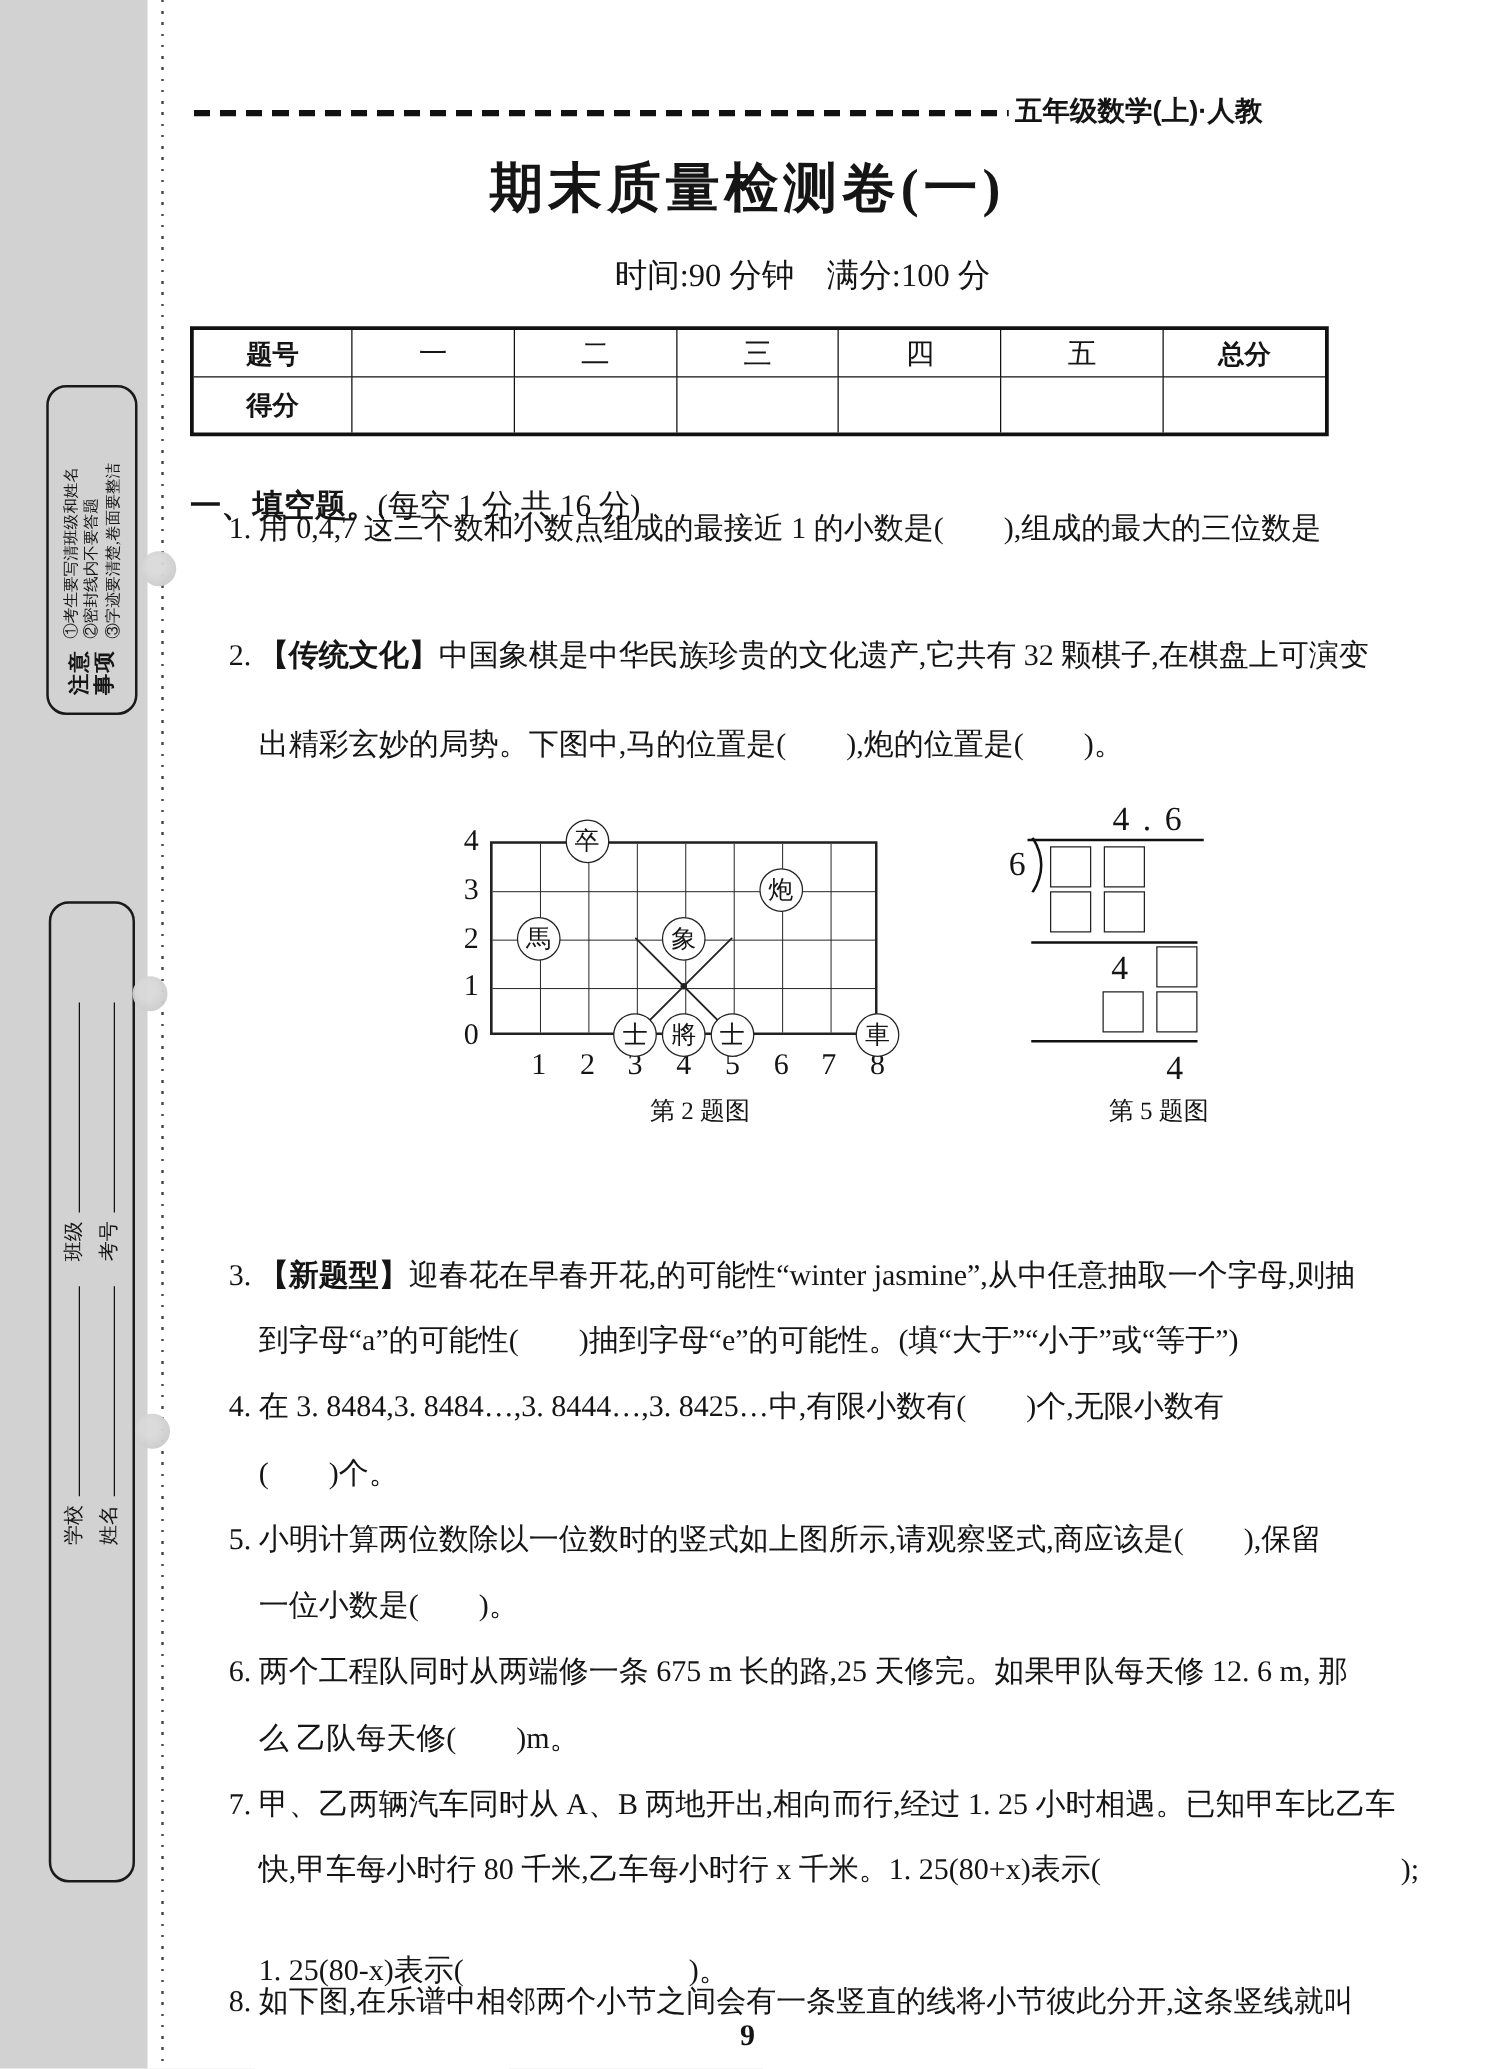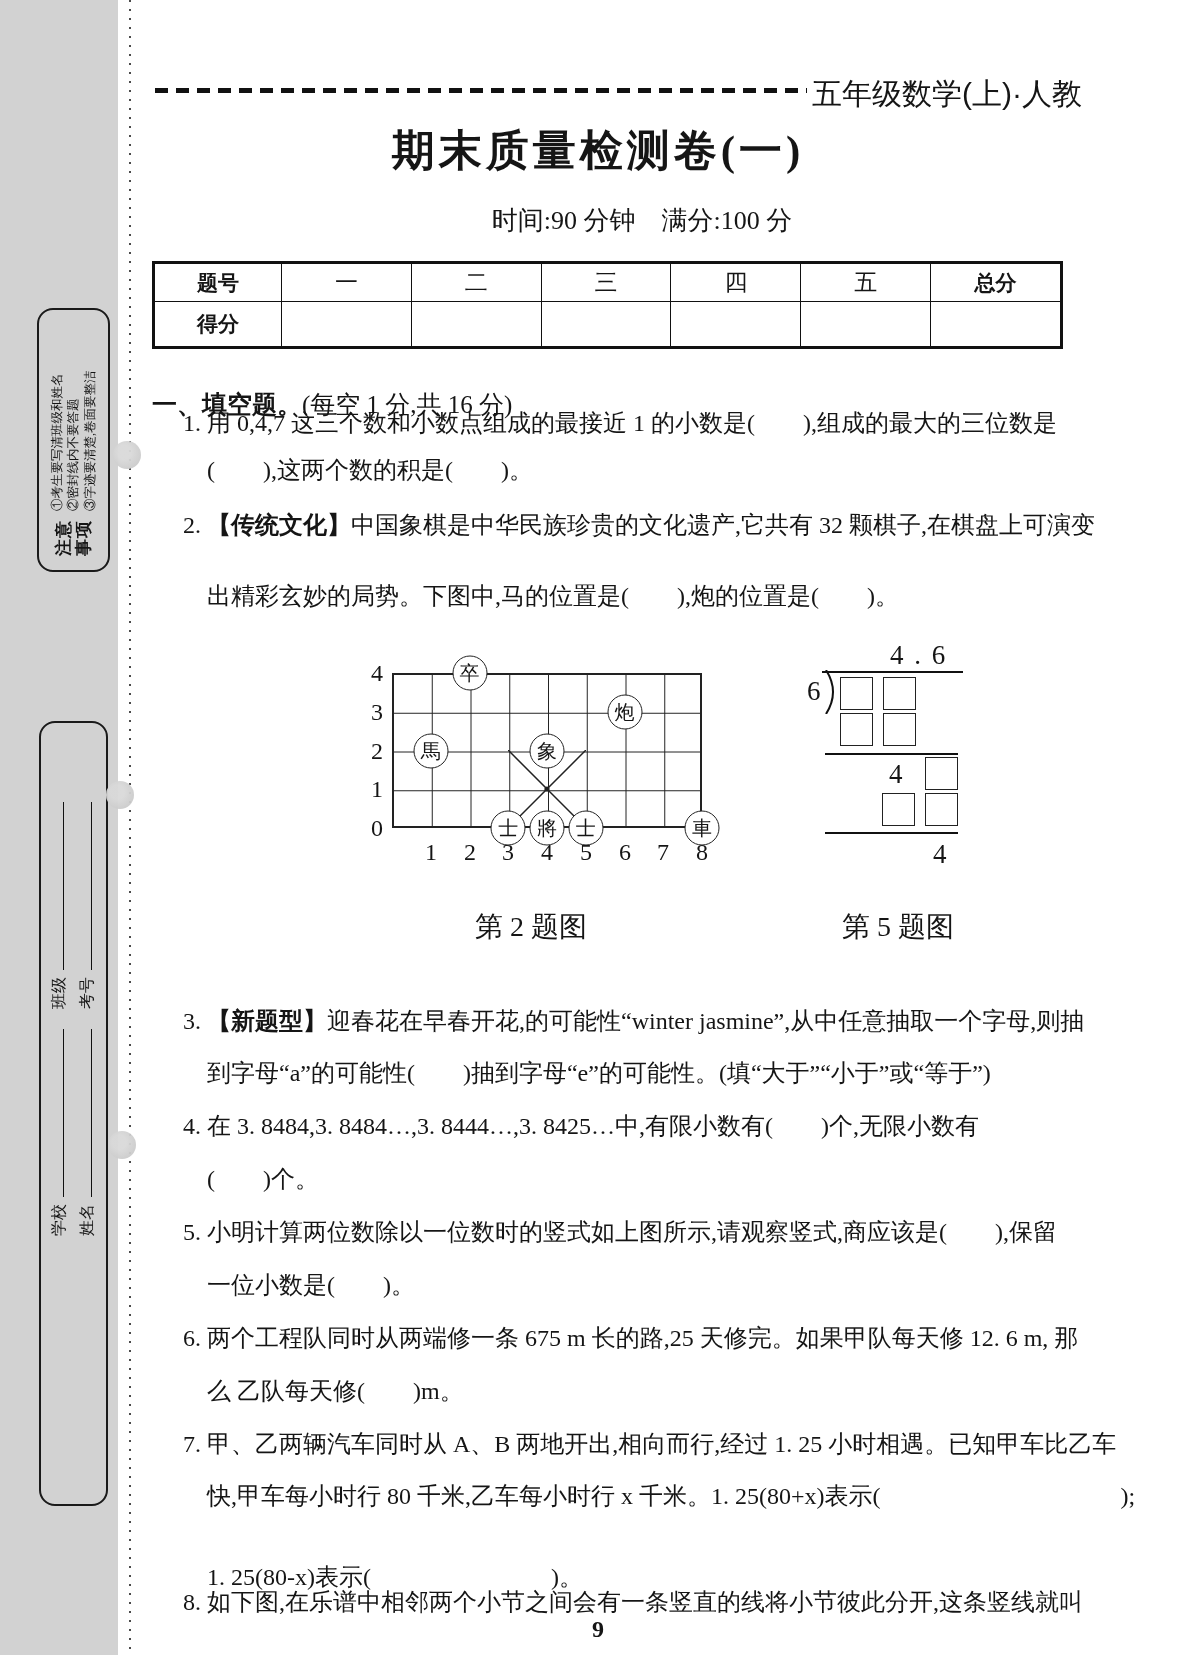--- a/index.html
+++ b/index.html
@@ -29,21 +29,21 @@
     padding-left:268px;box-sizing:border-box;
     display:flex;flex-direction:column;justify-content:center;gap:7px;
     font-size:16px;}
   .field-row{white-space:nowrap;}
   .field-line{display:inline-block;width:168px;height:13px;border-bottom:1.5px solid #111;
     margin:0 20px 0 7px;}
   
   .dash-rule{position:absolute;left:155px;top:88px;width:652px;height:5px;
     background:repeating-linear-gradient(90deg,#111 0 13px,transparent 13px 21px);}
   .edition{position:absolute;left:812px;top:74px;
-    font-family:"Liberation Sans","DejaVu Sans",sans-serif;font-weight:normal;font-size:30px;}
+    font-family:"Liberation Sans","DejaVu Sans",sans-serif;font-weight:bold;font-size:22px;}
   .paper-title{position:absolute;left:0;top:122px;width:1196px;text-align:center;
     font-size:43px;font-weight:900;letter-spacing:4px;}
   .paper-meta{position:absolute;left:0;top:203px;width:1196px;text-align:center;
     font-size:26px;white-space:pre;padding-left:44px;}
   
   .score-table{position:absolute;left:152px;top:261px;width:911px;
     border:3px solid #111;box-sizing:border-box;
     display:grid;grid-template-columns:126px repeat(6,1fr);grid-template-rows:38px 44px;}
   .score-table > div{border-left:1.5px solid #111;display:flex;align-items:center;justify-content:center;box-sizing:border-box;}
   .score-table > div:nth-child(7n+1){border-left:none;}
@@ -62,21 +62,21 @@
     box-sizing:border-box;border:2px solid #222;
     background:
       linear-gradient(to right,transparent 0,transparent 37.75px,#222 37.75px,#222 38.75px),
       linear-gradient(to bottom,transparent 0,transparent 37.75px,#222 37.75px,#222 38.75px);
     background-size:38.75px 100%,100% 38.75px;background-repeat:repeat-x,repeat-y;}
   .chess-ylab{position:absolute;width:24px;text-align:right;font-size:24px;line-height:28px;}
   .chess-xlab{position:absolute;width:24px;text-align:center;font-size:24px;line-height:28px;top:188px;}
   .piece{position:absolute;width:33px;height:33px;border:1.5px solid #222;border-radius:50%;
     background:#fff;transform:translate(-50%,-50%);
     display:flex;align-items:center;justify-content:center;font-size:20px;z-index:2;}
-  .fig-caption{position:absolute;top:908px;width:170px;font-size:28px;}
+  .fig-caption{position:absolute;top:875px;width:170px;text-align:center;font-size:20px;}
   
   #div-fig{position:absolute;left:805px;top:612px;width:175px;height:260px;}
   .dv-text{position:absolute;font-size:27px;line-height:30px;white-space:pre;}
   .dv-line{position:absolute;height:0;border-top:2px solid #111;}
   .dbox{position:absolute;width:33px;height:33px;border:1.5px solid #222;box-sizing:border-box;background:#fff;}
   .page-num{position:absolute;left:0;top:1616px;width:1196px;text-align:center;
     font-size:24px;font-weight:bold;}
 </style>
 </head>
 <body>
@@ -126,21 +126,20 @@
     <div></div>
     <div></div>
     <div></div>
     <div></div>
     <div></div>
   </div>
 
   <div class="section-heading"><b>一、填空题。</b><span>(每空 1 分,共 16 分)</span></div>
 
   <div class="qline" style="left:183px;top:407px;"><span class="qnum">1.</span><span>用 0,4,7 这三个数和小数点组成的最接近 1 的小数是(        ),组成的最大的三位数是</span></div>
-  <div class="qline" style="left:207px;top:454px;">(        ),这两个数的积是(        )。</div>
 
   <div class="qline" style="left:183px;top:509px;"><span class="qnum">2.</span><span class="qtag">【传统文化】</span><span>中国象棋是中华民族珍贵的文化遗产,它共有 32 颗棋子,在棋盘上可演变</span></div>
   <div class="qline" style="left:207px;top:580px;">出精彩玄妙的局势。下图中,马的位置是(        ),炮的位置是(        )。</div>
 
   <div id="chess-fig">
     <div class="chess-grid"></div>
 
     <div class="chess-ylab" style="left:4px;top:9px;">4</div>
     <div class="chess-ylab" style="left:4px;top:48px;">3</div>
     <div class="chess-ylab" style="left:4px;top:87px;">2</div>

